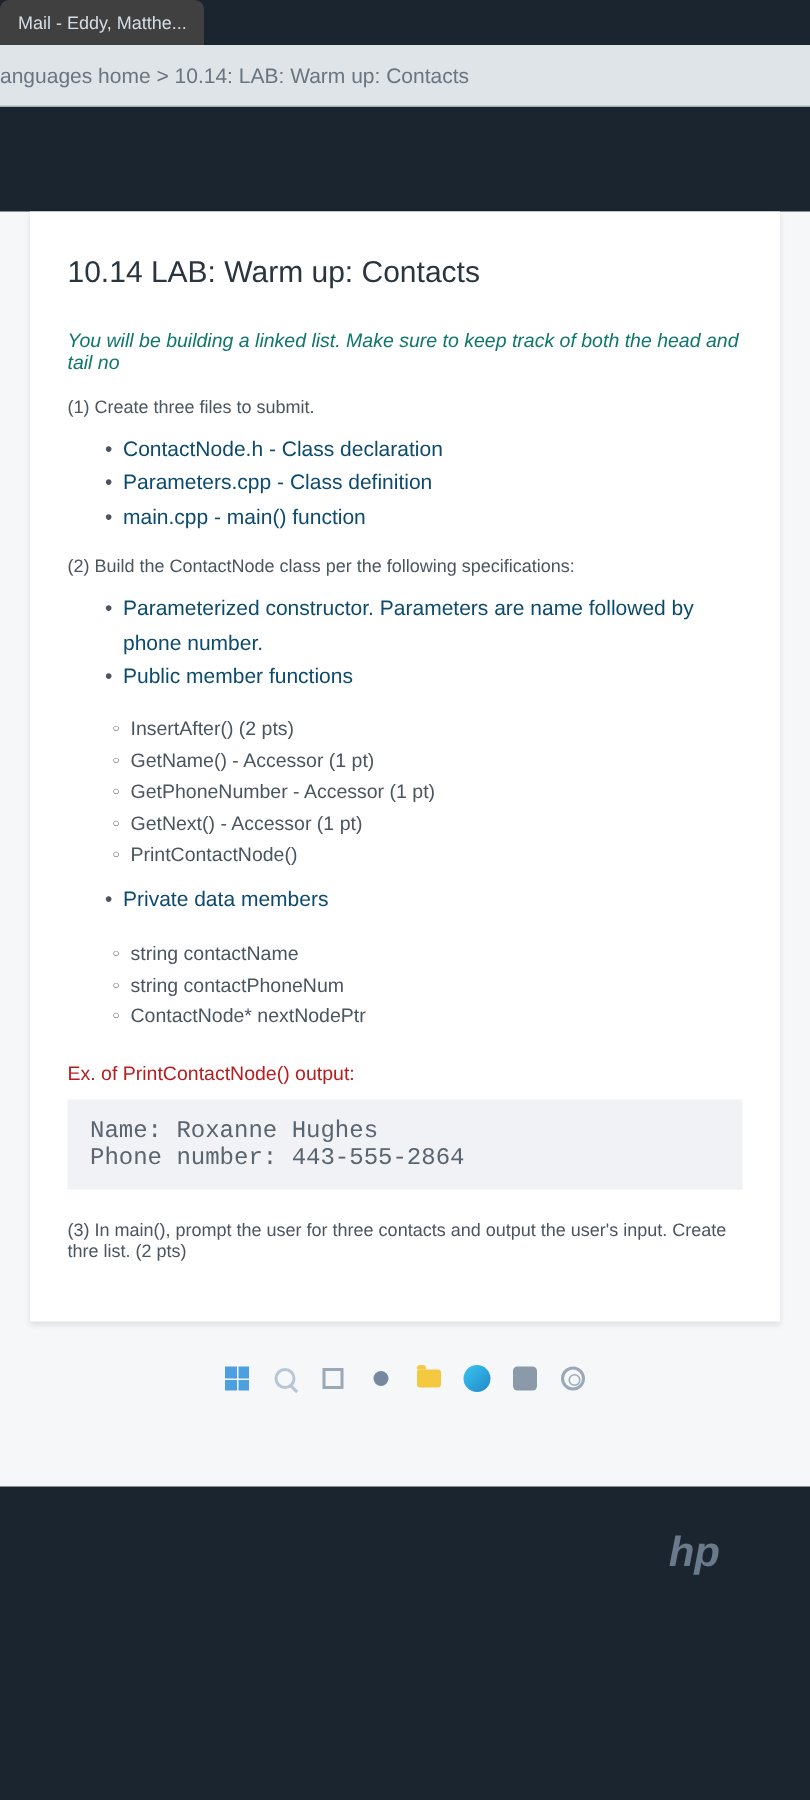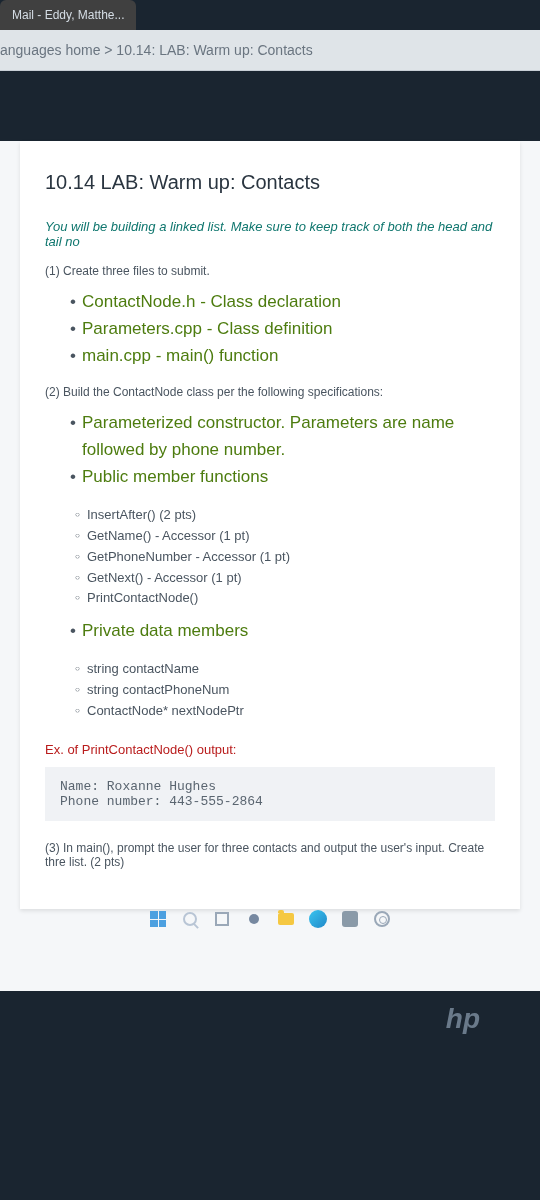--- a/index.html
+++ b/index.html
@@ -57,22 +57,22 @@
     .step-text {
       color: #4a5560;
       font-size: 12px;
       margin: 12px 0 10px 0;
     }
     .bullet-list {
       list-style: none;
       margin: 8px 0 15px 25px;
     }
     .bullet-list li {
-      color: #4d7c0f;
-      font-size: 17px;
+      color: #0c4a6e;
+      font-size: 14px;
       line-height: 1.6;
       position: relative;
       padding-left: 12px;
     }
     .bullet-list li::before {
       content: "•";
       position: absolute;
       left: 0;
       color: #4a5560;
     }
@@ -97,21 +97,21 @@
     }
     .example-label {
       color: #b91c1c;
       font-size: 13px;
       margin: 20px 0 10px 0;
     }
     .code-block {
       background: #f0f2f5;
       padding: 12px 15px;
       font-family: 'Courier New', monospace;
-      font-size: 13px;
+      font-size: 16px;
       color: #5a6570;
       margin-bottom: 20px;
       white-space: pre-wrap;
     }
     .taskbar {
       position: absolute;
       bottom: 270px;
       left: 50%;
       transform: translateX(-50%);
       display: flex;
@@ -165,21 +165,21 @@
       position: absolute;
       top: -3px;
       left: 0;
       width: 6px;
       height: 3px;
       background: #f5c842;
       border-radius: 2px 2px 0 0;
     }
     .hp-logo {
       position: absolute;
-      bottom: 165px;
+      bottom: 149px;
       right: 60px;
       color: #6a7a8a;
       font-size: 28px;
       font-style: italic;
       font-weight: bold;
       font-family: Arial, sans-serif;
       margin-top: 19px;
     }
     .app-icon {
       width: 18px;

